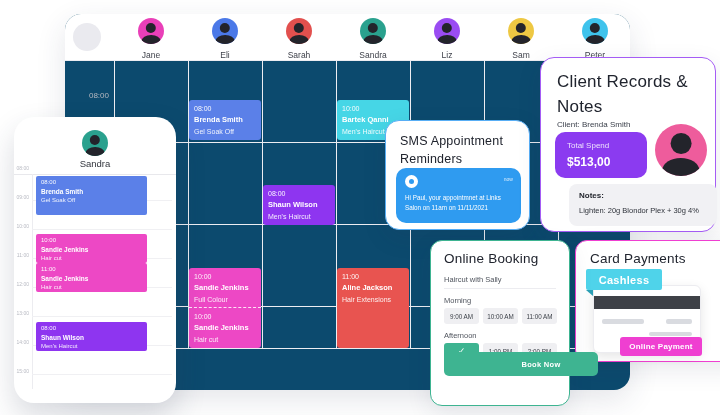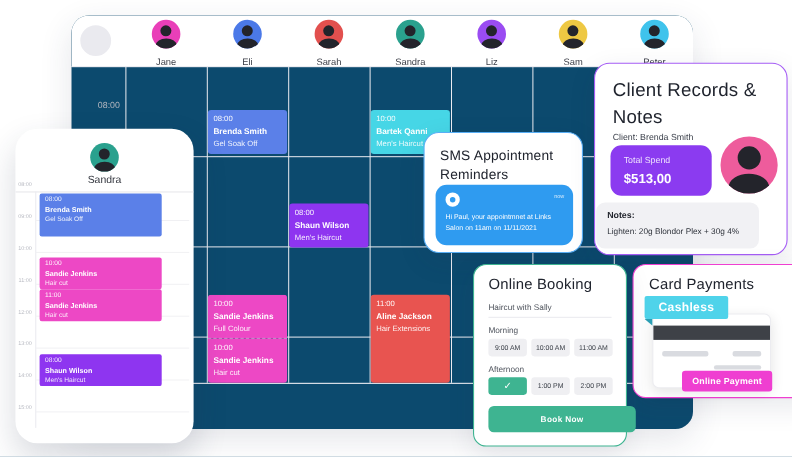--- a/index.html
+++ b/index.html
@@ -55,33 +55,33 @@
   .sms-now{position:absolute;right:8px;top:8px;font-size:5px;color:rgba(255,255,255,.8);}
   .sms-msg{position:absolute;left:9px;right:9px;top:25px;font-size:6.3px;line-height:1.6;color:#fff;}
 
   .client-card{left:540px;top:57px;width:176px;height:175px;border:1.5px solid #a55cf5;z-index:6;padding:12px 16px;}
   .client-card .title{font-size:17px;line-height:1.45;}
   .client-lab{position:absolute;left:16px;top:62px;font-size:8px;color:#3a3f4a;}
   .spend-box{position:absolute;left:14px;top:74px;width:92px;height:46px;border-radius:10px;color:#fff;}
   .spend-lab{position:absolute;left:12px;top:9px;font-size:8px;color:rgba(255,255,255,.85);}
   .spend-val{position:absolute;left:12px;top:23px;font-size:12px;font-weight:700;}
   .client-av{position:absolute;left:114px;top:66px;width:52px;height:52px;border-radius:50%;overflow:hidden;}
-  .notes-box{position:absolute;left:1px;top:126px;width:148px;height:42px;border-radius:8px;background:#f1f1f4;}
+  .notes-box{position:absolute;left:28px;top:126px;width:148px;height:42px;border-radius:8px;background:#f1f1f4;}
   .notes-lab{position:absolute;left:10px;top:7px;font-size:8px;font-weight:700;color:#23262e;}
   .notes-txt{position:absolute;left:10px;top:22px;font-size:7.5px;color:#2e323a;}
 
   .booking-card{left:430px;top:240px;width:140px;height:166px;border:1.5px solid #3eb491;border-radius:12px;z-index:7;padding:10px 13px;}
   .booking-card .title{font-size:13.5px;}
   .bk-service{position:absolute;left:13px;top:34px;font-size:7.5px;color:#50555e;}
   .bk-div{position:absolute;left:13px;right:13px;top:47px;height:1px;background:#ececf0;}
   .bk-sec{position:absolute;left:13px;font-size:7.5px;color:#50555e;}
   .chip-row{position:absolute;left:13px;display:flex;gap:4px;}
   .chip{display:inline-flex;align-items:center;justify-content:center;width:35px;height:16px;background:#efeff2;border-radius:3px;font-size:6.3px;color:#3a3f47;}
   .chip.selected{color:#fff;font-size:9px;}
-  .book-btn{position:absolute;left:13px;top:128px;width:134px;height:24px;border:none;border-radius:5px;color:#fff;font-weight:700;font-size:7.5px;font-family:"Liberation Sans",sans-serif;display:flex;align-items:center;justify-content:center;letter-spacing:.3px;}
+  .book-btn{position:absolute;left:13px;top:111px;width:114px;height:24px;border:none;border-radius:5px;color:#fff;font-weight:700;font-size:7.5px;font-family:"Liberation Sans",sans-serif;display:flex;align-items:center;justify-content:center;letter-spacing:.3px;padding-left:40px;}
 
   .pay-card{left:575px;top:240px;width:172px;height:122px;border:1.5px solid #ef3fd1;border-radius:12px;z-index:6;padding:10px 14px;}
   .pay-card .title{font-size:13.5px;}
   .cc{position:absolute;left:17px;top:44px;width:106px;height:66px;background:#fff;border:1px solid #ececf0;border-radius:6px;box-shadow:0 4px 12px rgba(0,0,0,.10);}
   .cc-stripe{position:absolute;left:0;right:0;top:10px;height:13px;background:#3e4147;}
   .cc-line{position:absolute;background:#d9dbe0;border-radius:2px;}
   .cashless{position:absolute;left:10px;top:28px;width:76px;height:21px;border-radius:2px;color:#fff;font-weight:700;font-size:11px;display:flex;align-items:center;justify-content:center;z-index:2;letter-spacing:.3px;}
   .cash-fold{position:absolute;left:10px;top:49px;width:0;height:0;border-top:6px solid #2b9fb5;border-left:7px solid transparent;z-index:1;}
   .op-badge{position:absolute;left:44px;top:96px;width:82px;height:19px;border-radius:3px;color:#fff;font-weight:700;font-size:8px;display:flex;align-items:center;justify-content:center;z-index:3;letter-spacing:.2px;}
 </style>

